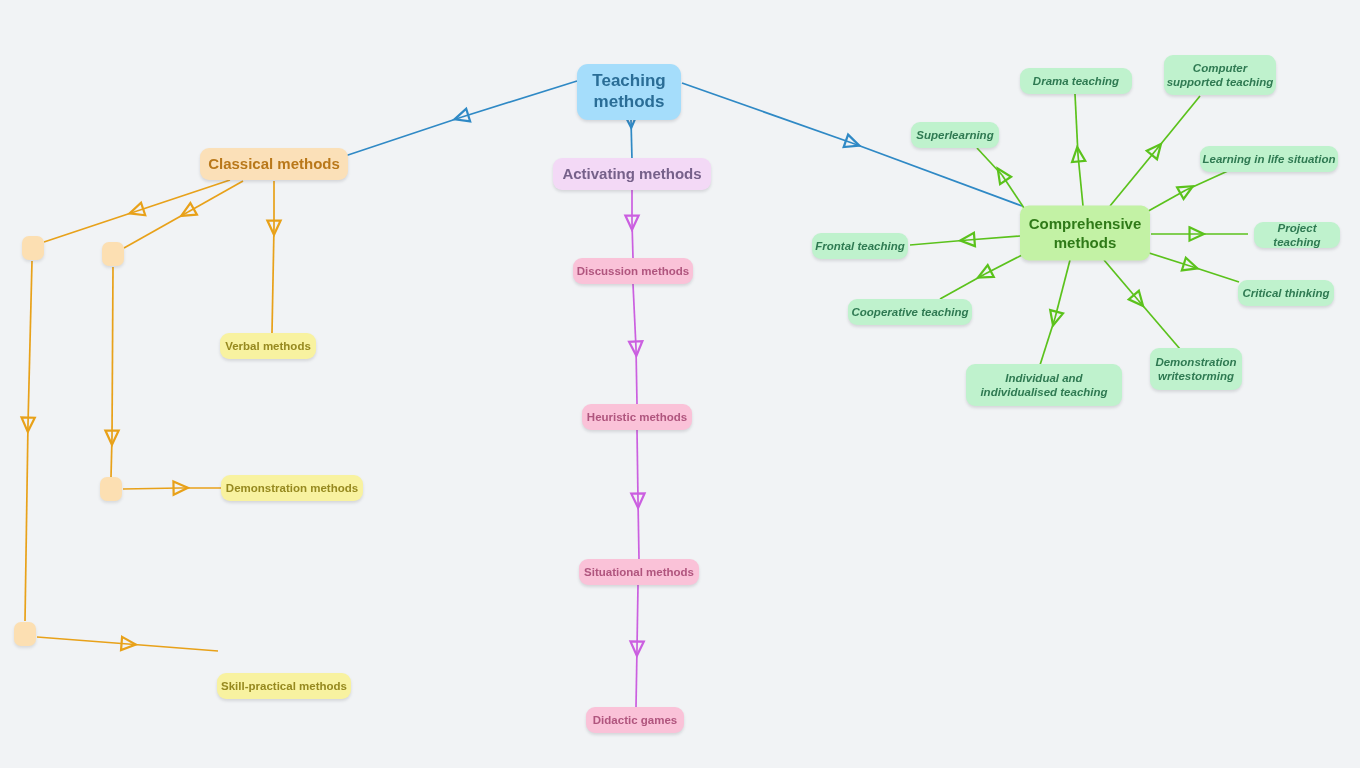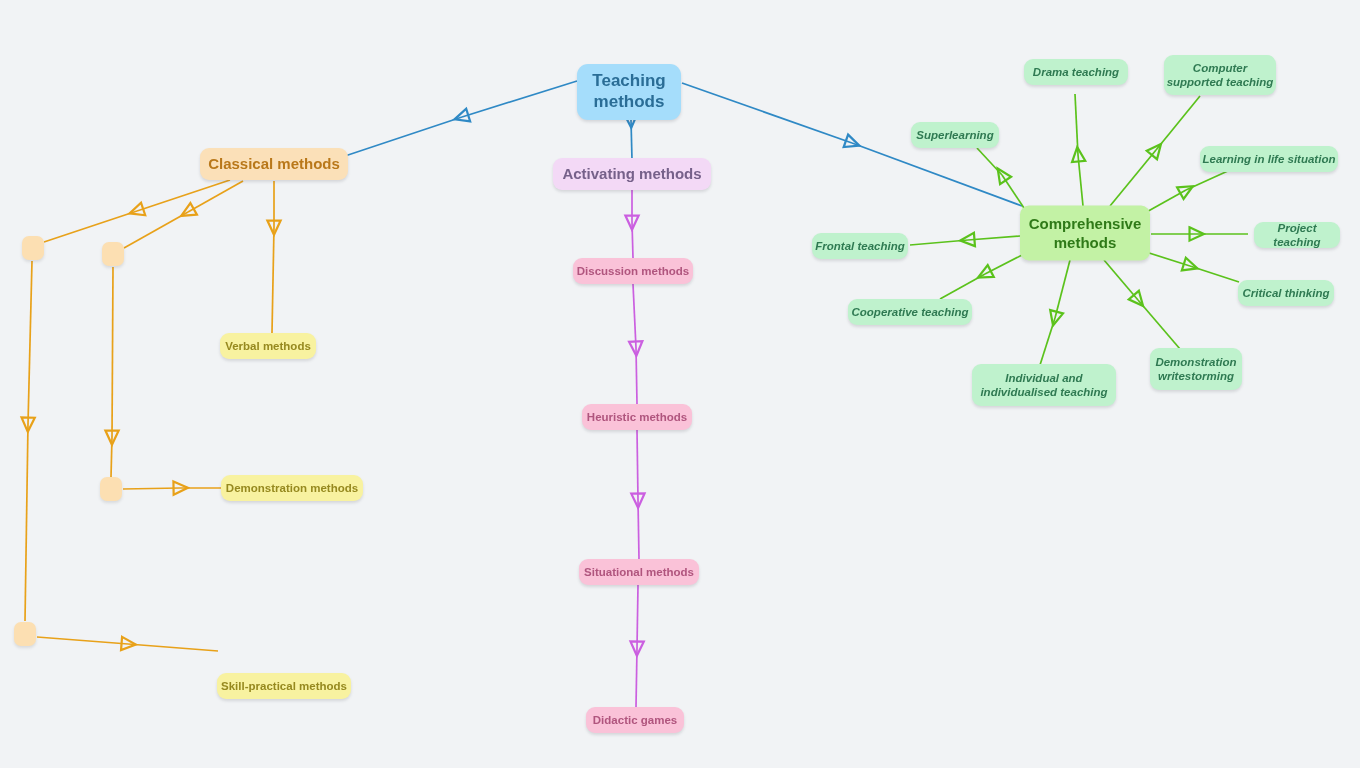--- a/index.html
+++ b/index.html
@@ -237,27 +237,27 @@
   <div class="node n-leaf-yellow" style="left:284px; top:686px; width:134px; height:26px;">Skill-practical methods</div>
 
   <div class="node n-branch-purple" style="left:632px; top:174px; width:158px; height:32px;">Activating methods</div>
   <div class="node n-leaf-pink" style="left:633px; top:271px; width:120px; height:26px;">Discussion methods</div>
   <div class="node n-leaf-pink" style="left:637px; top:417px; width:110px; height:26px;">Heuristic methods</div>
   <div class="node n-leaf-pink" style="left:639px; top:572px; width:120px; height:26px;">Situational methods</div>
   <div class="node n-leaf-pink" style="left:635px; top:720px; width:98px; height:26px;">Didactic games</div>
 
   <div class="node n-branch-green" style="left:1085px; top:233px; width:130px; height:55px;">Comprehensive
 methods</div>
-  <div class="node n-leaf-green" style="left:1076px; top:72px; width:104px; height:26px;">Drama teaching</div>
+  <div class="node n-leaf-green" style="left:1076px; top:81px; width:112px; height:26px;">Drama teaching</div>
   <div class="node n-leaf-green" style="left:1220px; top:75px; width:112px; height:40px;">Computer
 supported teaching</div>
   <div class="node n-leaf-green" style="left:955px; top:135px; width:88px; height:26px;">Superlearning</div>
   <div class="node n-leaf-green" style="left:1269px; top:159px; width:138px; height:26px;">Learning in life situation</div>
   <div class="node n-leaf-green" style="left:860px; top:246px; width:96px; height:26px;">Frontal teaching</div>
   <div class="node n-leaf-green" style="left:1297px; top:235px; width:86px; height:26px;">Project teaching</div>
   <div class="node n-leaf-green" style="left:910px; top:312px; width:124px; height:26px;">Cooperative teaching</div>
   <div class="node n-leaf-green" style="left:1286px; top:293px; width:96px; height:26px;">Critical thinking</div>
-  <div class="node n-leaf-green" style="left:1044px; top:385px; width:144px; height:42px;">Individual and
+  <div class="node n-leaf-green" style="left:1044px; top:385px; width:156px; height:42px;">Individual and
 individualised teaching</div>
   <div class="node n-leaf-green" style="left:1196px; top:369px; width:92px; height:42px;">Demonstration
 writestorming</div>
 
 </div>
 
 </body></html>

